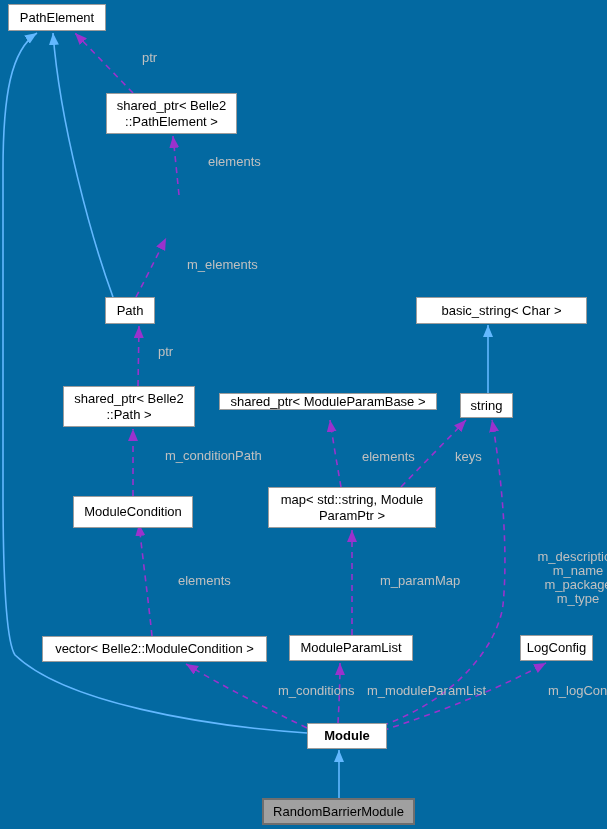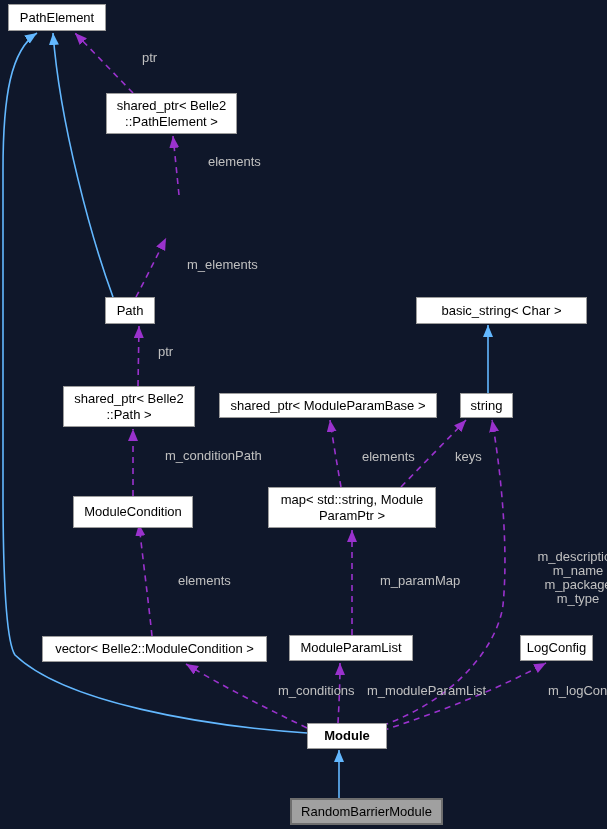--- a/index.html
+++ b/index.html
@@ -1,20 +1,20 @@
 <!DOCTYPE html>
 <html><head>
 <meta charset="utf-8">
 <style>
   html, body { margin: 0; padding: 0; background: #000; }
   .canvas {
     position: relative;
     width: 607px;
     height: 829px;
-    background: #0f172a;
+    background: #0369a1;
     font-family: "Liberation Sans", sans-serif;
     overflow: hidden;
   }
   svg.edges { position: absolute; left: 0; top: 0; width: 607px; height: 829px; }
   .node {
     position: absolute;
     box-sizing: border-box;
     background: #ffffff;
     border: 1px solid #9c9c9c;
     color: #000;
@@ -24,21 +24,20 @@
     align-items: center;
     justify-content: center;
     text-align: center;
     white-space: pre-line;
     cursor: pointer;
   }
   .node.highlight {
     background: #a0a0a0;
     border: 2px solid #6e6e6e;
     cursor: default;
-    margin-left: 28px;
   }
   .edge-label {
     position: absolute;
     color: #c0c0c0;
     font-size: 13px;
     line-height: 14px;
     white-space: pre-line;
     padding-left: 24px;
   }
   .edge-label.center { text-align: center; }
@@ -81,21 +80,21 @@
   <div class="node" style="left:8px;   top:4px;   width:98px;  height:27px;">PathElement</div>
   <div class="node" style="left:106px; top:93px;  width:131px; height:41px;">shared_ptr&lt; Belle2
 ::PathElement &gt;</div>
   <div class="node" style="left:105px; top:297px; width:50px;  height:27px;">Path</div>
   <div class="node" style="left:63px;  top:386px; width:132px; height:41px;">shared_ptr&lt; Belle2
 ::Path &gt;</div>
   <div class="node" style="left:73px;  top:496px; width:120px; height:32px;">ModuleCondition</div>
   <div class="node" style="left:42px;  top:636px; width:225px; height:26px;">vector&lt; Belle2::ModuleCondition &gt;</div>
   <div class="node" style="left:416px; top:297px; width:171px; height:27px;">basic_string&lt; Char &gt;</div>
   <div class="node" style="left:460px; top:393px; width:53px;  height:25px;">string</div>
-  <div class="node" style="left:219px; top:393px; width:218px; height:25px;">shared_ptr&lt; ModuleParamBase &gt;</div>
+  <div class="node" style="left:219px; top:393px; width:218px; height:17px;">shared_ptr&lt; ModuleParamBase &gt;</div>
   <div class="node" style="left:289px; top:635px; width:124px; height:26px;">ModuleParamList</div>
   <div class="node" style="left:268px; top:487px; width:168px; height:41px;">map&lt; std::string, Module
 ParamPtr &gt;</div>
   <div class="node" style="left:520px; top:635px; width:73px;  height:26px;">LogConfig</div>
   <div class="node" style="left:307px; top:723px; width:80px;  height:26px;font-weight:bold;">Module</div>
   <div class="node highlight" style="left:262px; top:798px; width:153px; height:27px;">RandomBarrierModule</div>
 
   <div class="edge-label" style="left:118px; top:51px;">ptr</div>
   <div class="edge-label" style="left:184px; top:155px;">elements</div>
   <div class="edge-label" style="left:163px; top:258px;">m_elements</div>

